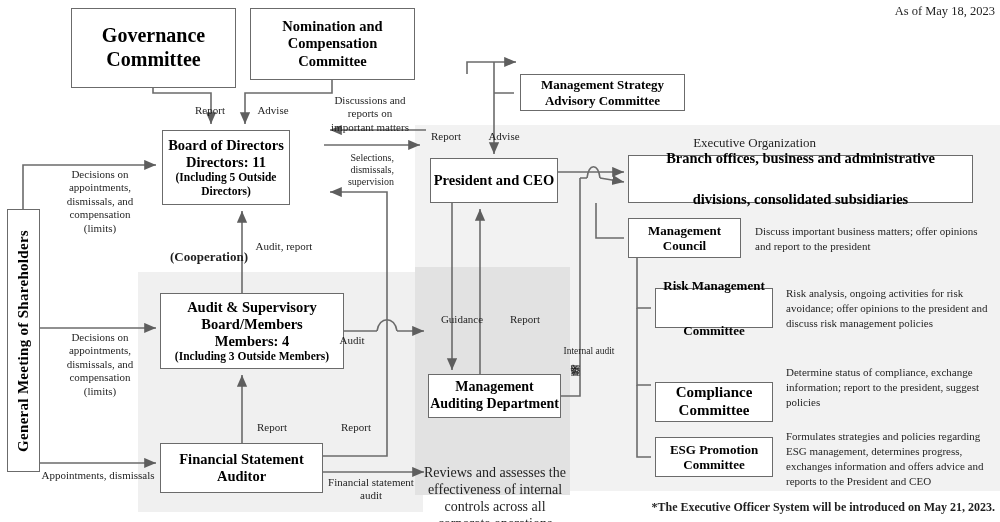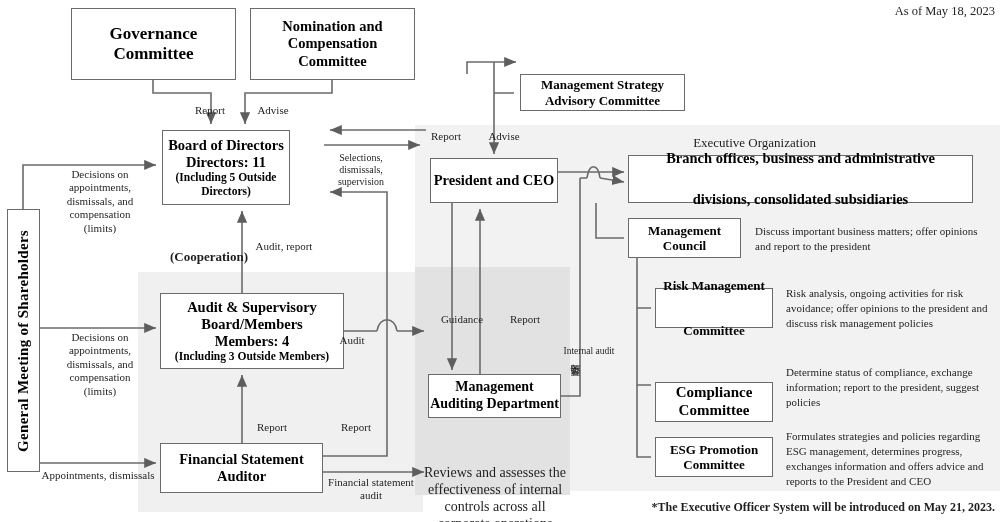--- a/index.html
+++ b/index.html
@@ -42,21 +42,21 @@
     justify-content: center;
     text-align: center;
     font-weight: bold;
     line-height: 1.18;
     color: #000;
   }
   .box .l1 { display: block; }
   .box .sub { font-size: 11.5px; }
 
   
-  .b-gov      { left: 71px;  top: 8px;   width: 165px; height: 72px;  font-size: 17px; }
+  .b-gov      { left: 71px;  top: 8px;   width: 165px; height: 80px;  font-size: 20px; }
   .b-nom      { left: 250px; top: 8px;   width: 165px; height: 72px;  font-size: 14.5px; }
   .b-bod      { left: 162px; top: 130px; width: 128px; height: 75px;  font-size: 14.5px; }
   .b-asb      { left: 160px; top: 293px; width: 184px; height: 76px;  font-size: 14.5px; }
   .b-fsa      { left: 160px; top: 443px; width: 163px; height: 50px;  font-size: 14.5px; }
   .b-gms {
     left: 7px;  top: 209px; width: 33px; height: 263px; font-size: 15px;
   }
   .b-gms .vert {
     writing-mode: vertical-rl;
     transform: rotate(180deg);
@@ -79,21 +79,21 @@
     line-height: 1.22;
     color: #1f1f1f;
     text-align: center;
     white-space: pre-line;
   }
 
   .t-date      { left: 810px; top: 4px;   width: 185px; text-align: right; font-size: 12.5px; }
   .t-report1   { left: 186px; top: 104px; width: 48px; }
   .t-advise1   { left: 249px; top: 104px; width: 48px; }
   .t-discuss   { left: 328px; top: 94px;  width: 84px; }
-  .t-select    { left: 328px; top: 152px; width: 66px;  text-align: center; font-size: 10px; }
+  .t-select    { left: 328px; top: 152px; width: 66px;  text-align: right; font-size: 10px; }
   .t-dec1      { left: 52px;  top: 168px; width: 96px; }
   .t-dec2      { left: 52px;  top: 331px; width: 96px; }
   .t-appdis    { left: 28px;  top: 469px; width: 140px; }
   .t-coop      { left: 138px; top: 249px; width: 110px; font-size: 13px; font-weight: bold; text-align: right;}
   .t-auditrep  { left: 244px; top: 240px; width: 80px; }
   .t-audit2    { left: 332px; top: 334px; width: 40px; }
   .t-report2   { left: 244px; top: 421px; width: 56px; }
   .t-report3   { left: 328px; top: 421px; width: 56px; }
   .t-fsaudit   { left: 324px; top: 476px; width: 94px; }
   .t-report4   { left: 424px; top: 130px; width: 44px; }
@@ -261,20 +261,23 @@
   </div>
 
   <div class="box b-mad">
     <span class="l1">Management</span>
     <span class="l1">Auditing Department</span>
   </div>
 
   <div class="lbl t-date">As of May 18, 2023</div>
   <div class="lbl t-report1">Report</div>
   <div class="lbl t-advise1">Advise</div>
+  <div class="lbl t-discuss">Discussions and
+reports on
+important matters</div>
   <div class="lbl t-select">Selections,
 dismissals,
 supervision</div>
   <div class="lbl t-dec1">Decisions on
 appointments,
 dismissals, and
 compensation (limits)</div>
   <div class="lbl t-dec2">Decisions on
 appointments,
 dismissals, and

